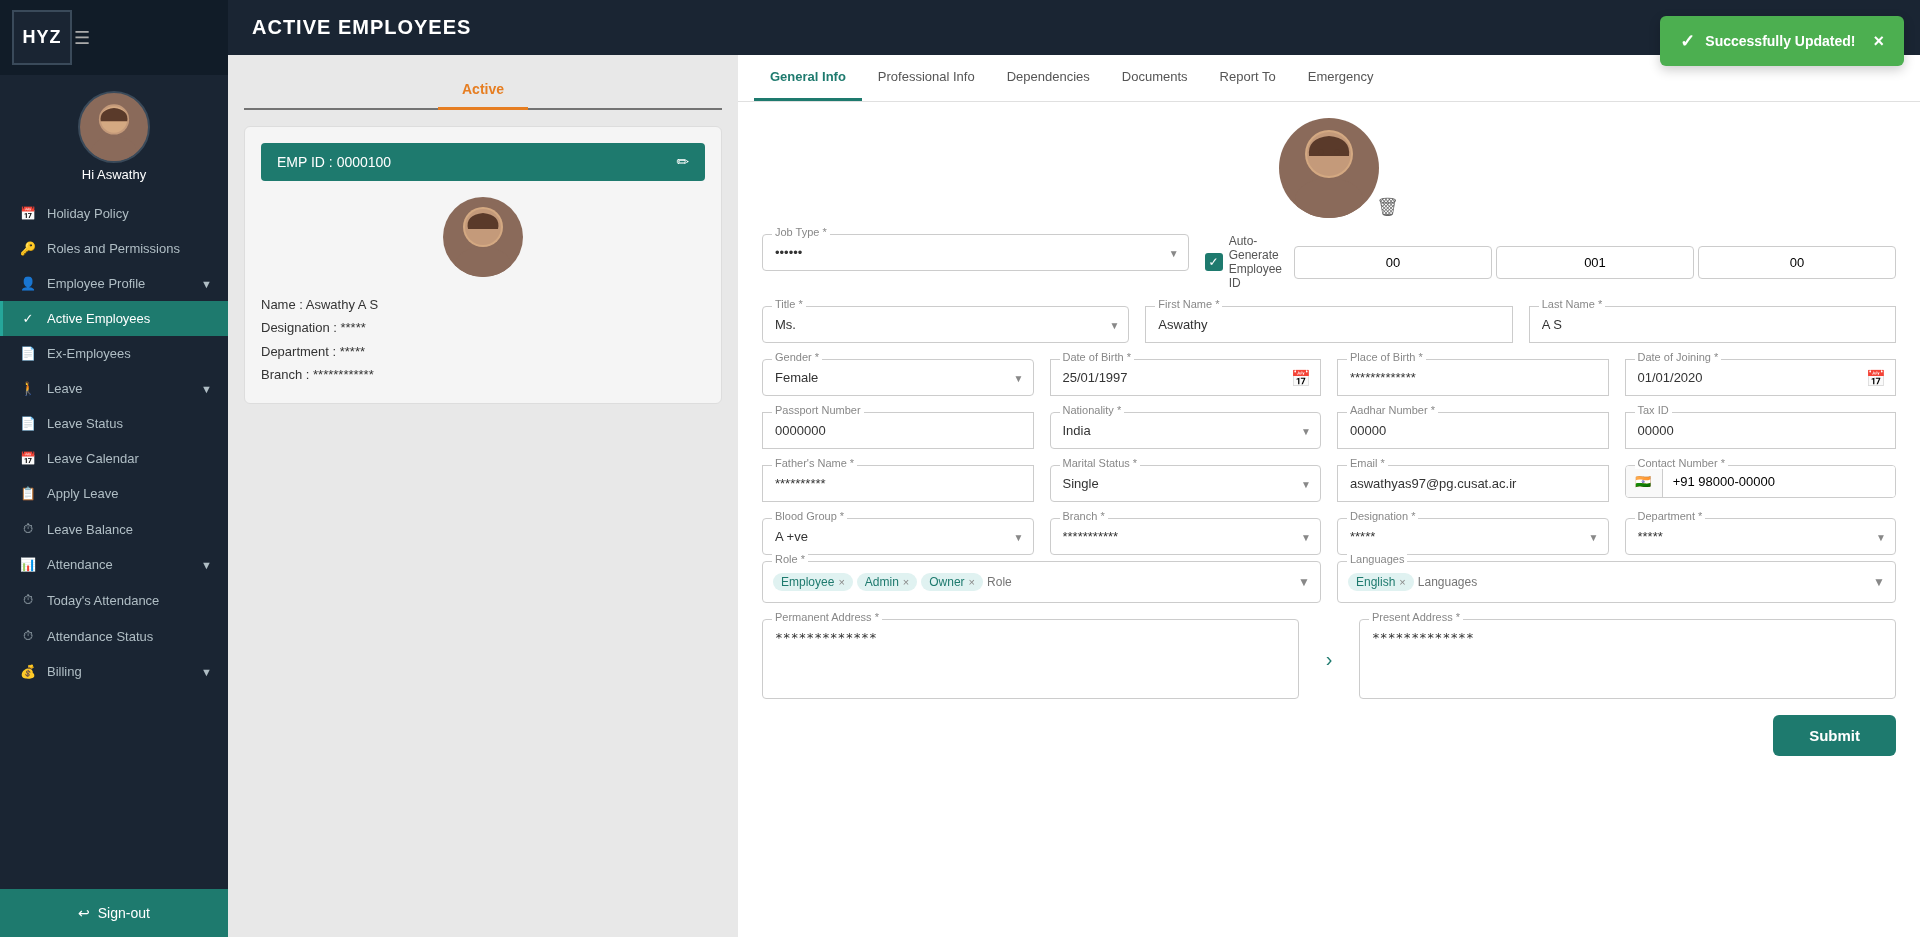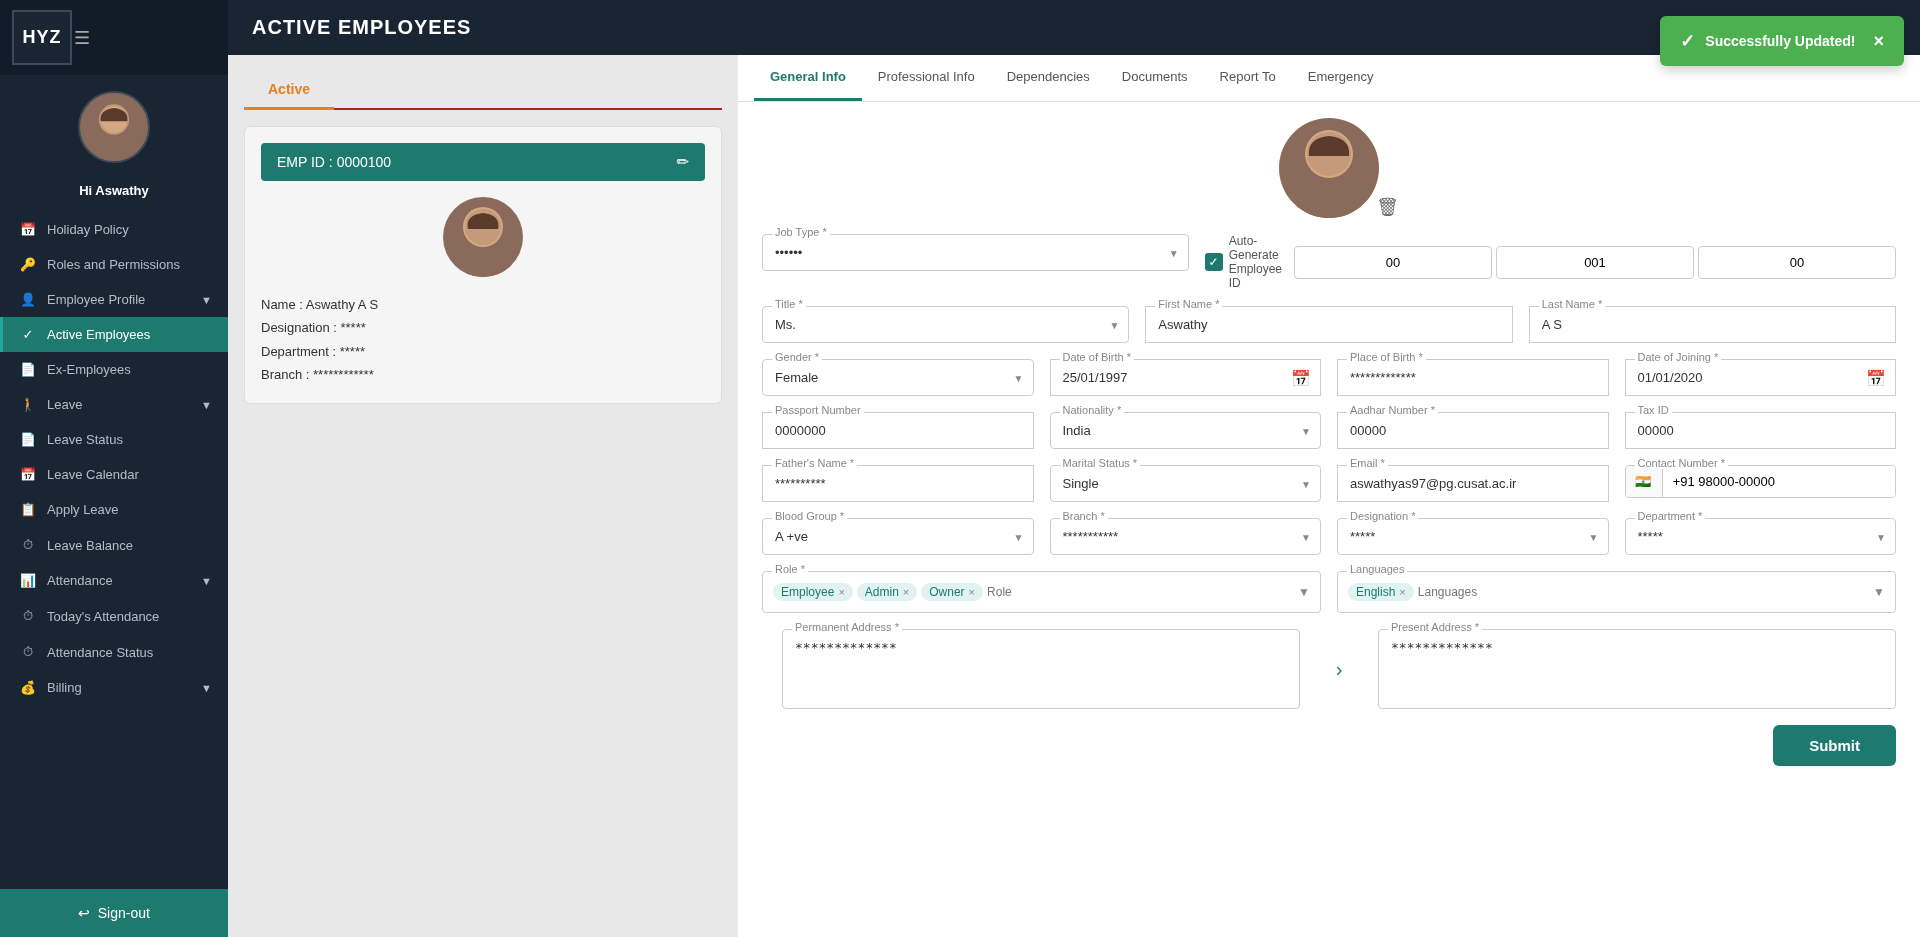--- a/index.html
+++ b/index.html
@@ -54,22 +54,22 @@
       overflow: hidden;
       border: 2px solid #3a4a5a;
       display: flex;
       align-items: center;
       justify-content: center;
     }
     .avatar-circle svg { width: 72px; height: 72px; }
     .avatar-name {
       color: #fff;
       font-size: 13px;
-      margin-top: 20px;
-      font-weight: 700;
+      margin-top: 4px;
+      font-weight: 400;
     }
     .sidebar-nav { flex: 1; padding: 4px 0; }
     .nav-item {
       display: flex;
       align-items: center;
       padding: 10px 16px;
       color: #b0bec5;
       font-size: 13px;
       cursor: pointer;
       gap: 10px;
@@ -116,22 +116,23 @@
     
     .left-panel {
       width: 510px;
       flex-shrink: 0;
       background: #e8e8e8;
       padding: 16px;
       overflow-y: auto;
     }
     .tab-bar {
       display: flex;
-      border-bottom: 2px solid #b91c1c;
+      border-bottom: 2px solid #737373;
       margin-bottom: 16px;
+      justify-content: center;
     }
     .tab {
       padding: 10px 24px;
       font-size: 14px;
       color: #888;
       cursor: pointer;
       border-bottom: 3px solid transparent;
       margin-bottom: -2px;
     }
     .tab.active {
@@ -394,23 +395,22 @@
       padding: 8px 10px;
       font-size: 13px;
       flex: 1;
       outline: none;
     }
 
     
     .addr-section {
       display: grid;
       grid-template-columns: 1fr 30px 1fr;
-      gap: 24px;
-      align-items: center;
-      margin-left: 20px;
+      gap: 15px;
+      align-items: center;
     }
     .addr-arrow {
       display: flex;
       align-items: center;
       justify-content: center;
       color: #1e7a6e;
       font-size: 20px;
       cursor: pointer;
     }
     .addr-textarea {
@@ -727,21 +727,21 @@
             <span class="form-label">Contact Number *</span>
             <div class="contact-field">
               <div class="flag-prefix">
                 <span>🇮🇳</span>
               </div>
               <input class="contact-input" type="text" value="+91 98000-00000" style="">
             </div>
           </div>
         </div>
 
-        <div class="form-row-4" style="margin-bottom:16px;">
+        <div class="form-row-4" style="margin-bottom:6px;">
           <div class="form-group field-container">
             <span class="form-label">Blood Group *</span>
             <div class="select-wrapper">
               <select class="form-select">
                 <option>A +ve</option>
               </select>
             </div>
           </div>
           <div class="form-group field-container">
             <span class="form-label">Branch *</span>

